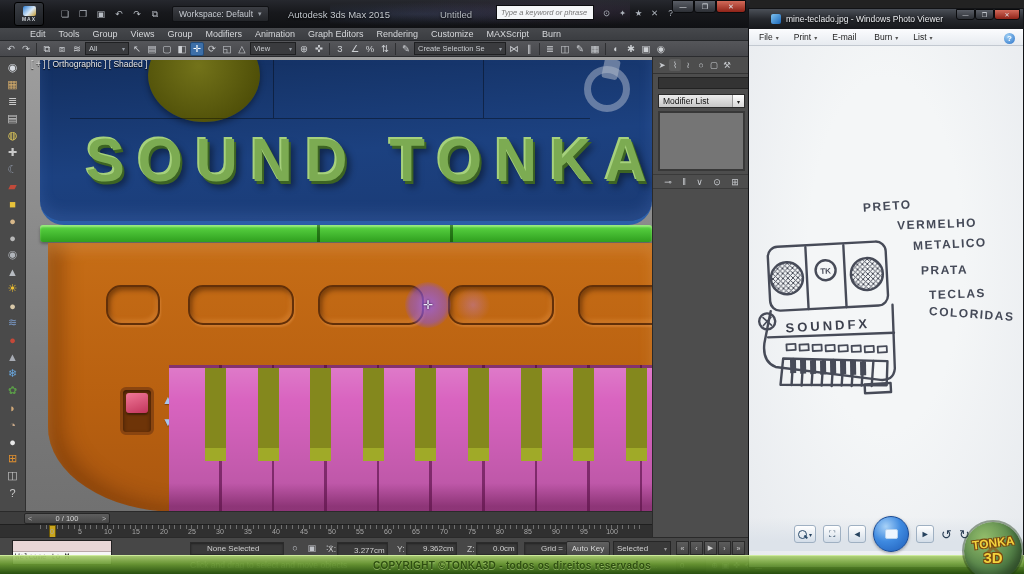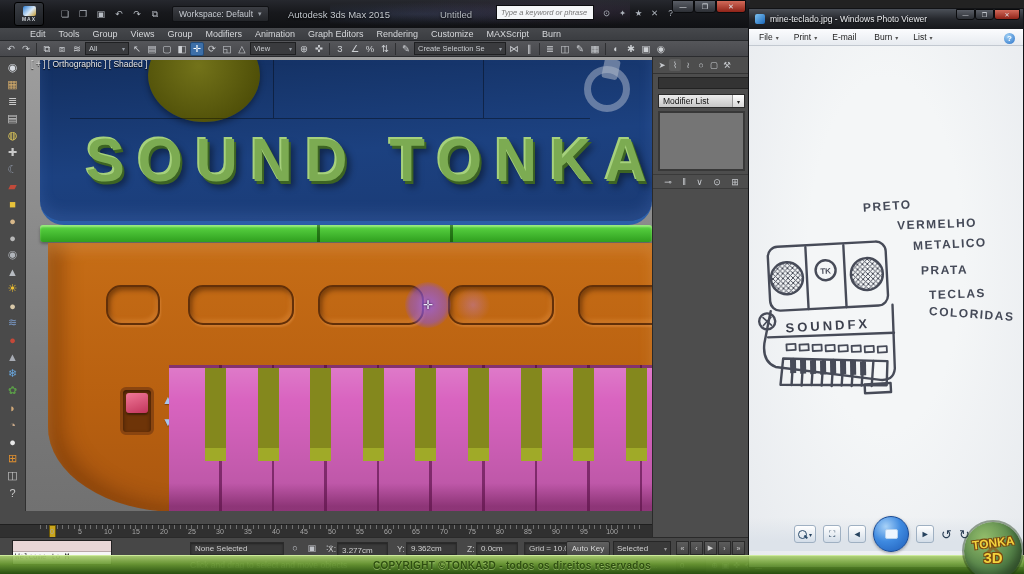--- a/index.html
+++ b/index.html
@@ -142,21 +142,21 @@
     background:repeating-linear-gradient(90deg,#6f6f6f 0 1px,transparent 1px 5.6px)}
   .tick{position:absolute;top:3px;transform:translateX(-50%);font-size:7px;color:#a8a8a8}
   .tmarker{position:absolute;left:49px;top:0;width:7px;height:13px;background:#caa51d;border:1px solid #6e5a08}
 
   
   .mx-status{position:absolute;left:0;top:537px;width:750px;height:37px;background:#474747;border-top:1px solid #2a2a2a}
   .listener{position:absolute;left:12px;top:2px;width:100px;height:25px;border:1px solid #222}
   .lis-pink{height:11px;background:#e9d7d7;border-bottom:1px solid #b9a8a8}
   .lis-white{height:12px;background:#f6f6f6;font-family:"DejaVu Sans Mono",monospace;font-size:7.5px;color:#111;padding-left:2px;overflow:hidden;white-space:nowrap}
   .st-field{position:absolute;background:#3a3a3a;border:1px solid #2b2b2b;box-shadow:inset 0 1px 2px rgba(0,0,0,.4);
-    color:#cfcfcf;font-size:8px;display:flex;align-items:center;padding:0 4px;white-space:nowrap;overflow:hidden}
+    color:#cfcfcf;font-size:8px;display:flex;align-items:center;padding:0 16px;white-space:nowrap;overflow:hidden}
   .none-sel{left:190px;top:4px;width:94px;height:13px}
   .st-icons{position:absolute;left:289px;top:4px;display:flex;gap:5px}
   .sti{width:12px;height:12px;font-size:9px;color:#c0c3c8;display:flex;align-items:center;justify-content:center;cursor:pointer}
   .st-lab{position:absolute;top:6px;font-size:8.5px;color:#c2c2c2}
   .lx{left:328px}.ly{left:397px}.lz{left:467px}
   .vx{left:337px;top:4px;width:51px;height:17px}.vy{left:406px;top:4px;width:51px;height:13px}.vz{left:476px;top:4px;width:42px;height:13px}
   .gridbox{left:524px;top:4px;width:76px;height:13px}
   .autokey{position:absolute;left:566px;top:3px;width:44px;height:15px;background:linear-gradient(#616161,#474747);
     border:1px solid #2a2a2a;border-radius:2px;color:#d8d8d8;font-size:8px;display:flex;align-items:center;justify-content:center;cursor:pointer}
   .setkey{top:21px}
@@ -171,21 +171,21 @@
   .tticon{color:#7ab2e0;font-size:9px}
   .keyfilters{position:absolute;left:613px;top:23px;font-size:8px;color:#c8c8c8}
   .fspin{position:absolute;left:676px;top:21px;width:30px;height:13px;background:#333;border:1px solid #262626;
     color:#ddd;font-size:8px;display:flex;align-items:center;padding-left:3px}
   .navicons{position:absolute;left:710px;top:21px;display:flex;gap:2px}
   .nvi{width:9px;height:12px;font-size:8px;color:#c5c8cc;display:flex;align-items:center;justify-content:center;cursor:pointer}
 
   
   .pvwin{position:absolute;left:748px;top:8px;width:276px;height:560px;border:1px solid #121316;background:#edf0f3}
   .pv-title{position:relative;height:20px;background:linear-gradient(180deg,#4b5058 0%,#26282d 50%,#17181c 100%);
-    display:flex;align-items:center;padding-left:6px}
+    display:flex;align-items:center;padding-left:22px}
   .pv-ticon{width:10px;height:10px;border-radius:2px;background:linear-gradient(135deg,#7ec3f2,#1a66b8);margin-right:5px}
   .pv-ttext{font-size:8.5px;color:#eceef1;text-shadow:0 1px 2px #000;white-space:nowrap}
   .pv-btns{position:absolute;right:3px;top:0;display:flex}
   .pv-btns .wb{width:19px;height:11px;font-size:6px}
   .pv-btns .wb.close{width:26px}
   .pv-menu{position:relative;height:17px;background:linear-gradient(#fbfcfe,#e7ebf0);border-bottom:1px solid #c3c9d1;
     display:flex;align-items:center;gap:15px;padding-left:10px}
   .pvmi{display:flex;align-items:center;gap:3px;font-size:8.5px;color:#222;cursor:pointer}
   .pvcaret{font-size:6px;color:#555}
   .pv-help{position:absolute;right:8px;top:3px;width:11px;height:11px;border-radius:50%;
@@ -462,20 +462,27 @@
 
         <span class="cpi">⊸</span>
             <span class="cpi">‖</span>
             <span class="cpi">∨</span>
             <span class="cpi">⊙</span>
             <span class="cpi">⊞</span>
           </div>
       </div>
     </div>
 
+    <div class="mx-timerow">
+      <div class="tslider">
+        <span class="ts-arr">&lt;</span>
+        <span class="ts-label">0 / 100</span>
+        <span class="ts-arr">&gt;</span>
+      </div>
+    </div>
     <div class="mx-ruler" id="ruler">
       <div class="tmarker"></div>
     <span class="tick" style="left: 52px;">0</span>
         <span class="tick" style="left: 80px;">5</span>
         <span class="tick" style="left: 108px;">10</span>
         <span class="tick" style="left: 136px;">15</span>
         <span class="tick" style="left: 164px;">20</span>
         <span class="tick" style="left: 192px;">25</span>
         <span class="tick" style="left: 220px;">30</span>
         <span class="tick" style="left: 248px;">35</span>

